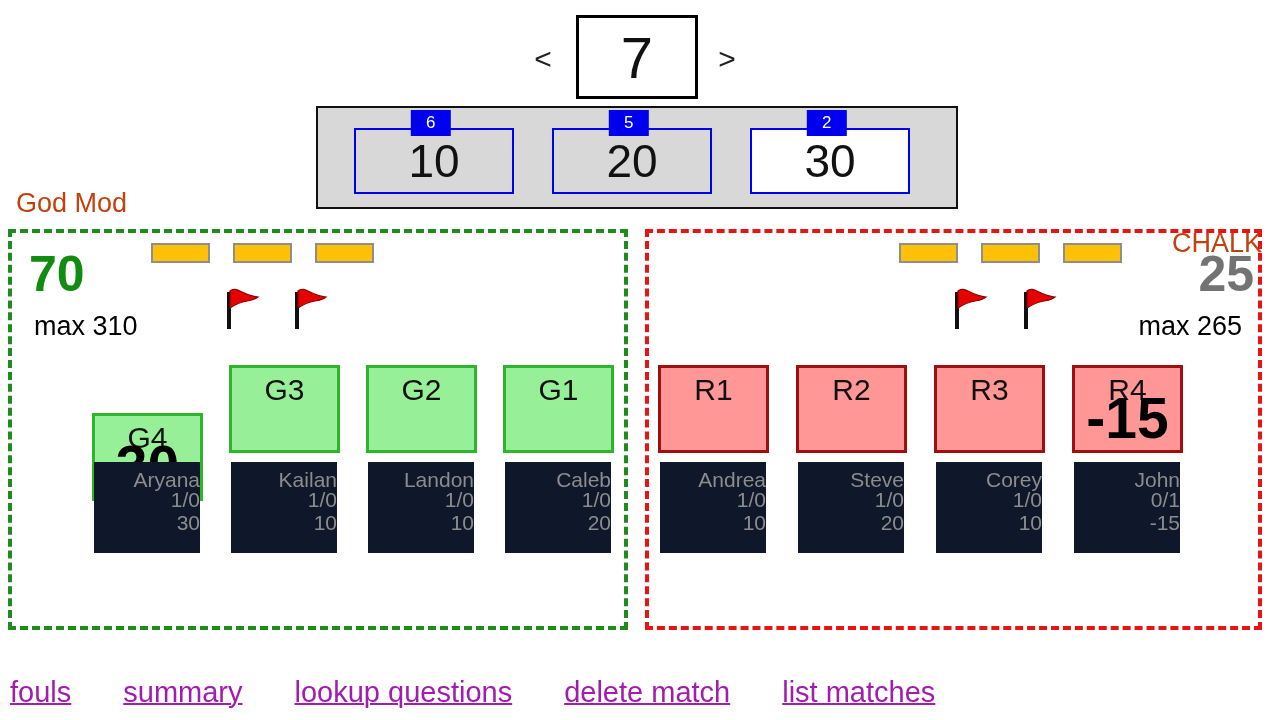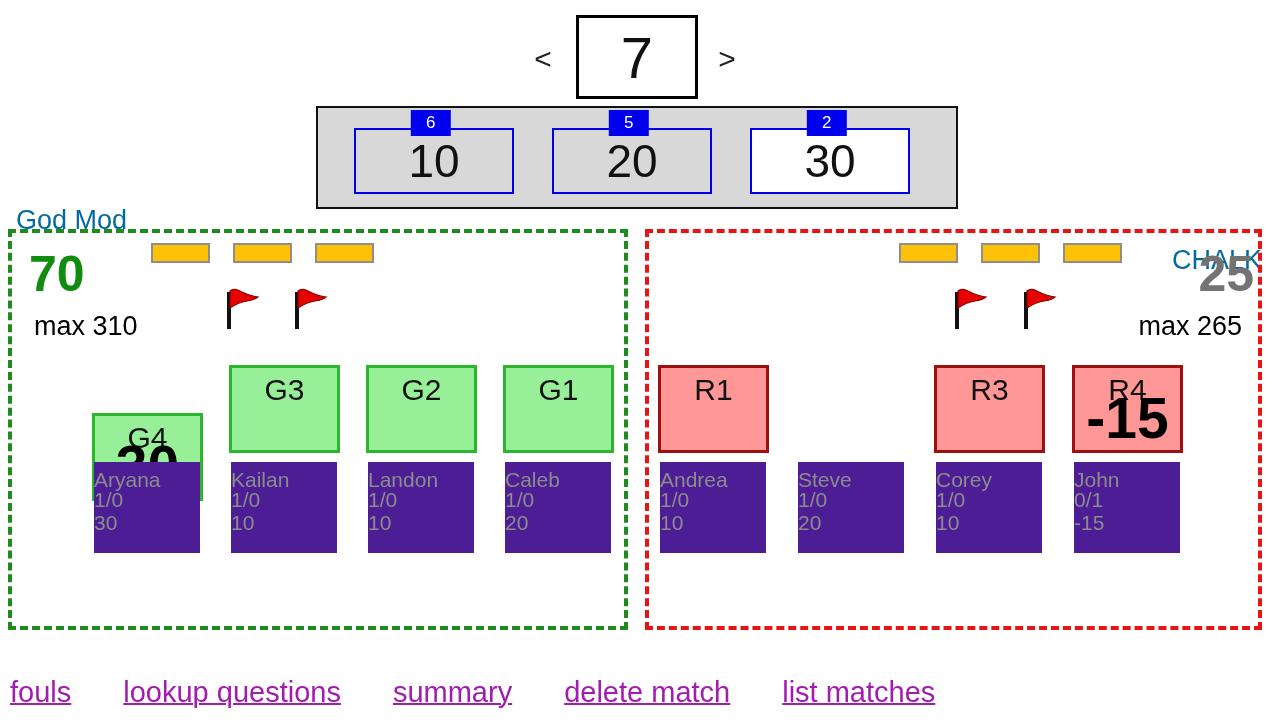--- a/index.html
+++ b/index.html
@@ -18,21 +18,21 @@
   .pv-panel { position:absolute; left:316px; top:106px; width:642px; height:103px;
               background:#d8d8d8; border:2px solid #111; }
   .pv-box { position:absolute; top:20px; width:160px; height:66px; border:2px solid #0000ee;
             display:flex; align-items:center; justify-content:center; font-size:46px; color:#111; cursor:pointer; }
   .pv-box.b0 { left:36px; } .pv-box.b1 { left:234px; } .pv-box.b2 { left:432px; background:#fff; }
   .pv-badge { position:absolute; top:-20px; left:50%; transform:translateX(-58%);
               width:40px; height:26px; background:#0000ee; color:#fff; font-size:17px;
               display:flex; align-items:center; justify-content:center; }
 
   
-  .team-label { position:absolute; top:205px; font-size:27px; color:#0369a1; }
+  .team-label { position:absolute; top:188px; font-size:27px; color:#c2410c; }
   #label-left { left:16px; }
   #label-right { right:18px; text-align:right;margin-top:40px; }
 
   
   .panel { position:absolute; top:229px; height:401px; }
   #panel-left  { left:8px;   width:620px; border:4px dashed #1d8c1d; }
   #panel-right { left:645px; width:617px; border:4px dashed #e81414; }
 
   .score { position:absolute; top:16px; font-weight:bold; font-size:50px; line-height:1; }
   #panel-left  .score { left:17px; color:#118c11; }
@@ -53,22 +53,22 @@
   .pbox .code { font-size:30px; color:#111; padding-top:7px; line-height:1; }
   .pbox .overlay { position:absolute; left:-8px; right:-8px; top:22px; text-align:center;
                    font-size:57px; font-weight:bold; color:#000; line-height:1; white-space:nowrap; }
   #panel-left  .pbox { background:#97f097; border:3px solid #2db52d; }
   #panel-right .pbox { background:#ff9797; border:3px solid #9e0f0f; }
   #panel-left  .pbox.p0 { left:80px;margin-top:48px; }  #panel-left  .pbox.p1 { left:217px; }
   #panel-left  .pbox.p2 { left:354px; } #panel-left  .pbox.p3 { left:491px; }
   #panel-right .pbox.p0 { left:9px; }   #panel-right .pbox.p1 { left:147px; }
   #panel-right .pbox.p2 { left:285px; } #panel-right .pbox.p3 { left:423px; }
 
-  .pcard { position:absolute; top:229px; width:106px; height:91px; background:#4c1d95;
-           text-align:left; color:#8c8c8c; font-size:21px; line-height:20px; padding-top:8px; }
+  .pcard { position:absolute; top:229px; width:106px; height:91px; background:#0f172a;
+           text-align:right; color:#8c8c8c; font-size:21px; line-height:20px; padding-top:8px; }
   #panel-left  .pcard.p0 { left:82px; }  #panel-left  .pcard.p1 { left:219px; }
   #panel-left  .pcard.p2 { left:356px; } #panel-left  .pcard.p3 { left:493px; }
   #panel-right .pcard.p0 { left:11px; }  #panel-right .pcard.p1 { left:149px; }
   #panel-right .pcard.p2 { left:287px; } #panel-right .pcard.p3 { left:425px; }
   .pcard .total { margin-top:3px; }
 
   
   .footer { position:absolute; left:10px; top:676px; display:flex; gap:52px; }
   .footer a { font-size:29px; color:#a21caf; text-decoration:underline; text-decoration-thickness:2px; cursor:pointer; }
 </style>
@@ -174,20 +174,24 @@
         <use href="#flag-shape"></use>
       </svg>
     <svg class="flag f1" viewBox="0 0 44 46">
         <use href="#flag-shape"></use>
       </svg>
 
     <div class="pbox p0">
       <div class="code">R1</div>
       <div class="overlay"></div>
     </div>
+    <div class="pbox p1">
+      <div class="code">R2</div>
+      <div class="overlay"></div>
+    </div>
     <div class="pbox p2">
       <div class="code">R3</div>
       <div class="overlay"></div>
     </div>
     <div class="pbox p3">
       <div class="code">R4</div>
       <div class="overlay">-15</div>
     </div>
 
     <div class="pcard p0">
@@ -207,19 +211,19 @@
     </div>
     <div class="pcard p3">
       <div>John</div>
       <div>0/1</div>
       <div class="total">-15</div>
     </div>
   </div>
 
   <div class="footer">
     <a>fouls</a>
+    <a>summary</a>
     <a>lookup questions</a>
-    <a>summary</a>
     <a>delete match</a>
     <a>list matches</a>
   </div>
 
 </div>
 
 </body></html>

